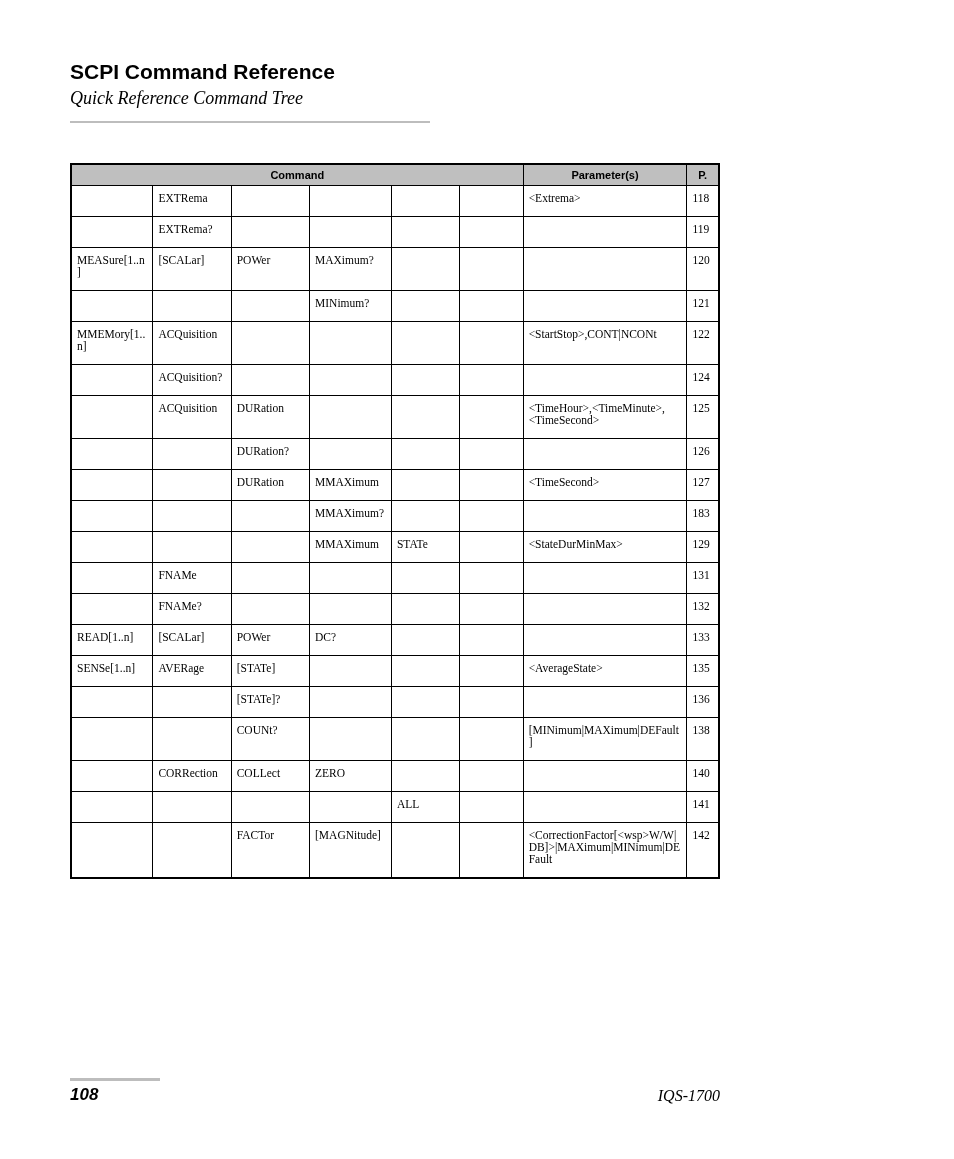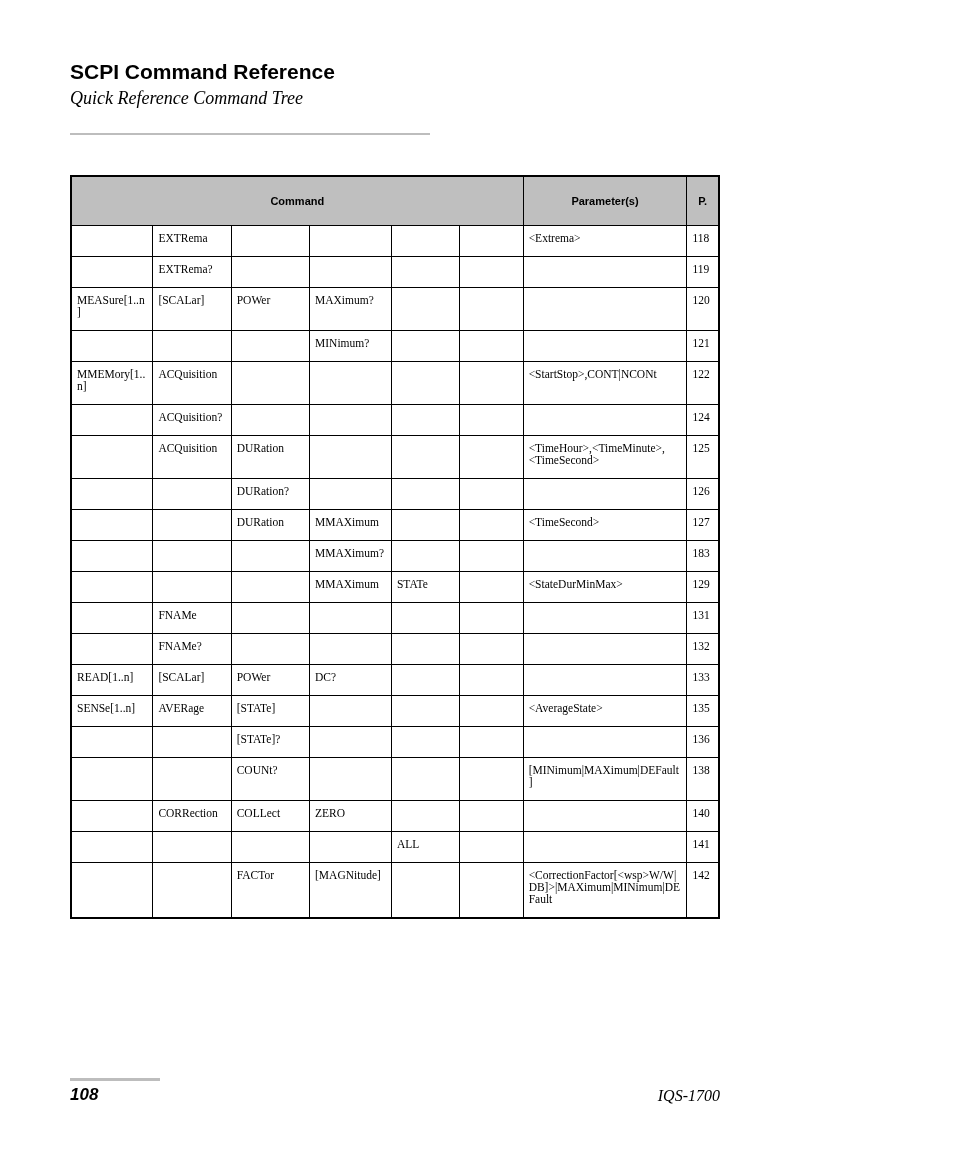--- a/index.html
+++ b/index.html
@@ -20,21 +20,21 @@
   .title {
     font-family: Verdana, Geneva, sans-serif;
     font-weight: 700;
     font-size: 21px;
     margin: 0 0 4px 0;
   }
   .subtitle {
     font-family: "ITC Stone Serif", Georgia, "Times New Roman", serif;
     font-style: italic;
     font-size: 18px;
-    margin: 0 0 24px 0;
+    margin: 0 0 12px 0;
   }
   .rule {
     width: 360px;
     height: 2px;
     background: #bdbdbd;
     margin-bottom: 40px;
   }
   table.cmd {
     width: 100%;
     border-collapse: collapse;
@@ -48,21 +48,21 @@
     vertical-align: top;
     word-wrap: break-word;
     overflow-wrap: anywhere;
   }
   table.cmd th {
     background: #bfbfbf;
     font-family: Verdana, Geneva, sans-serif;
     font-weight: 700;
     font-size: 11px;
     text-align: center;
-    padding: 18px 4px;
+    padding: 4px 4px;
   }
   table.cmd {
     border: 2px solid #000;
   }
   .c0 { width: 11.5%; }
   .c1 { width: 11%; }
   .c2 { width: 11%; }
   .c3 { width: 11.5%; }
   .c4 { width: 9.5%; }
   .c5 { width: 9%; }

